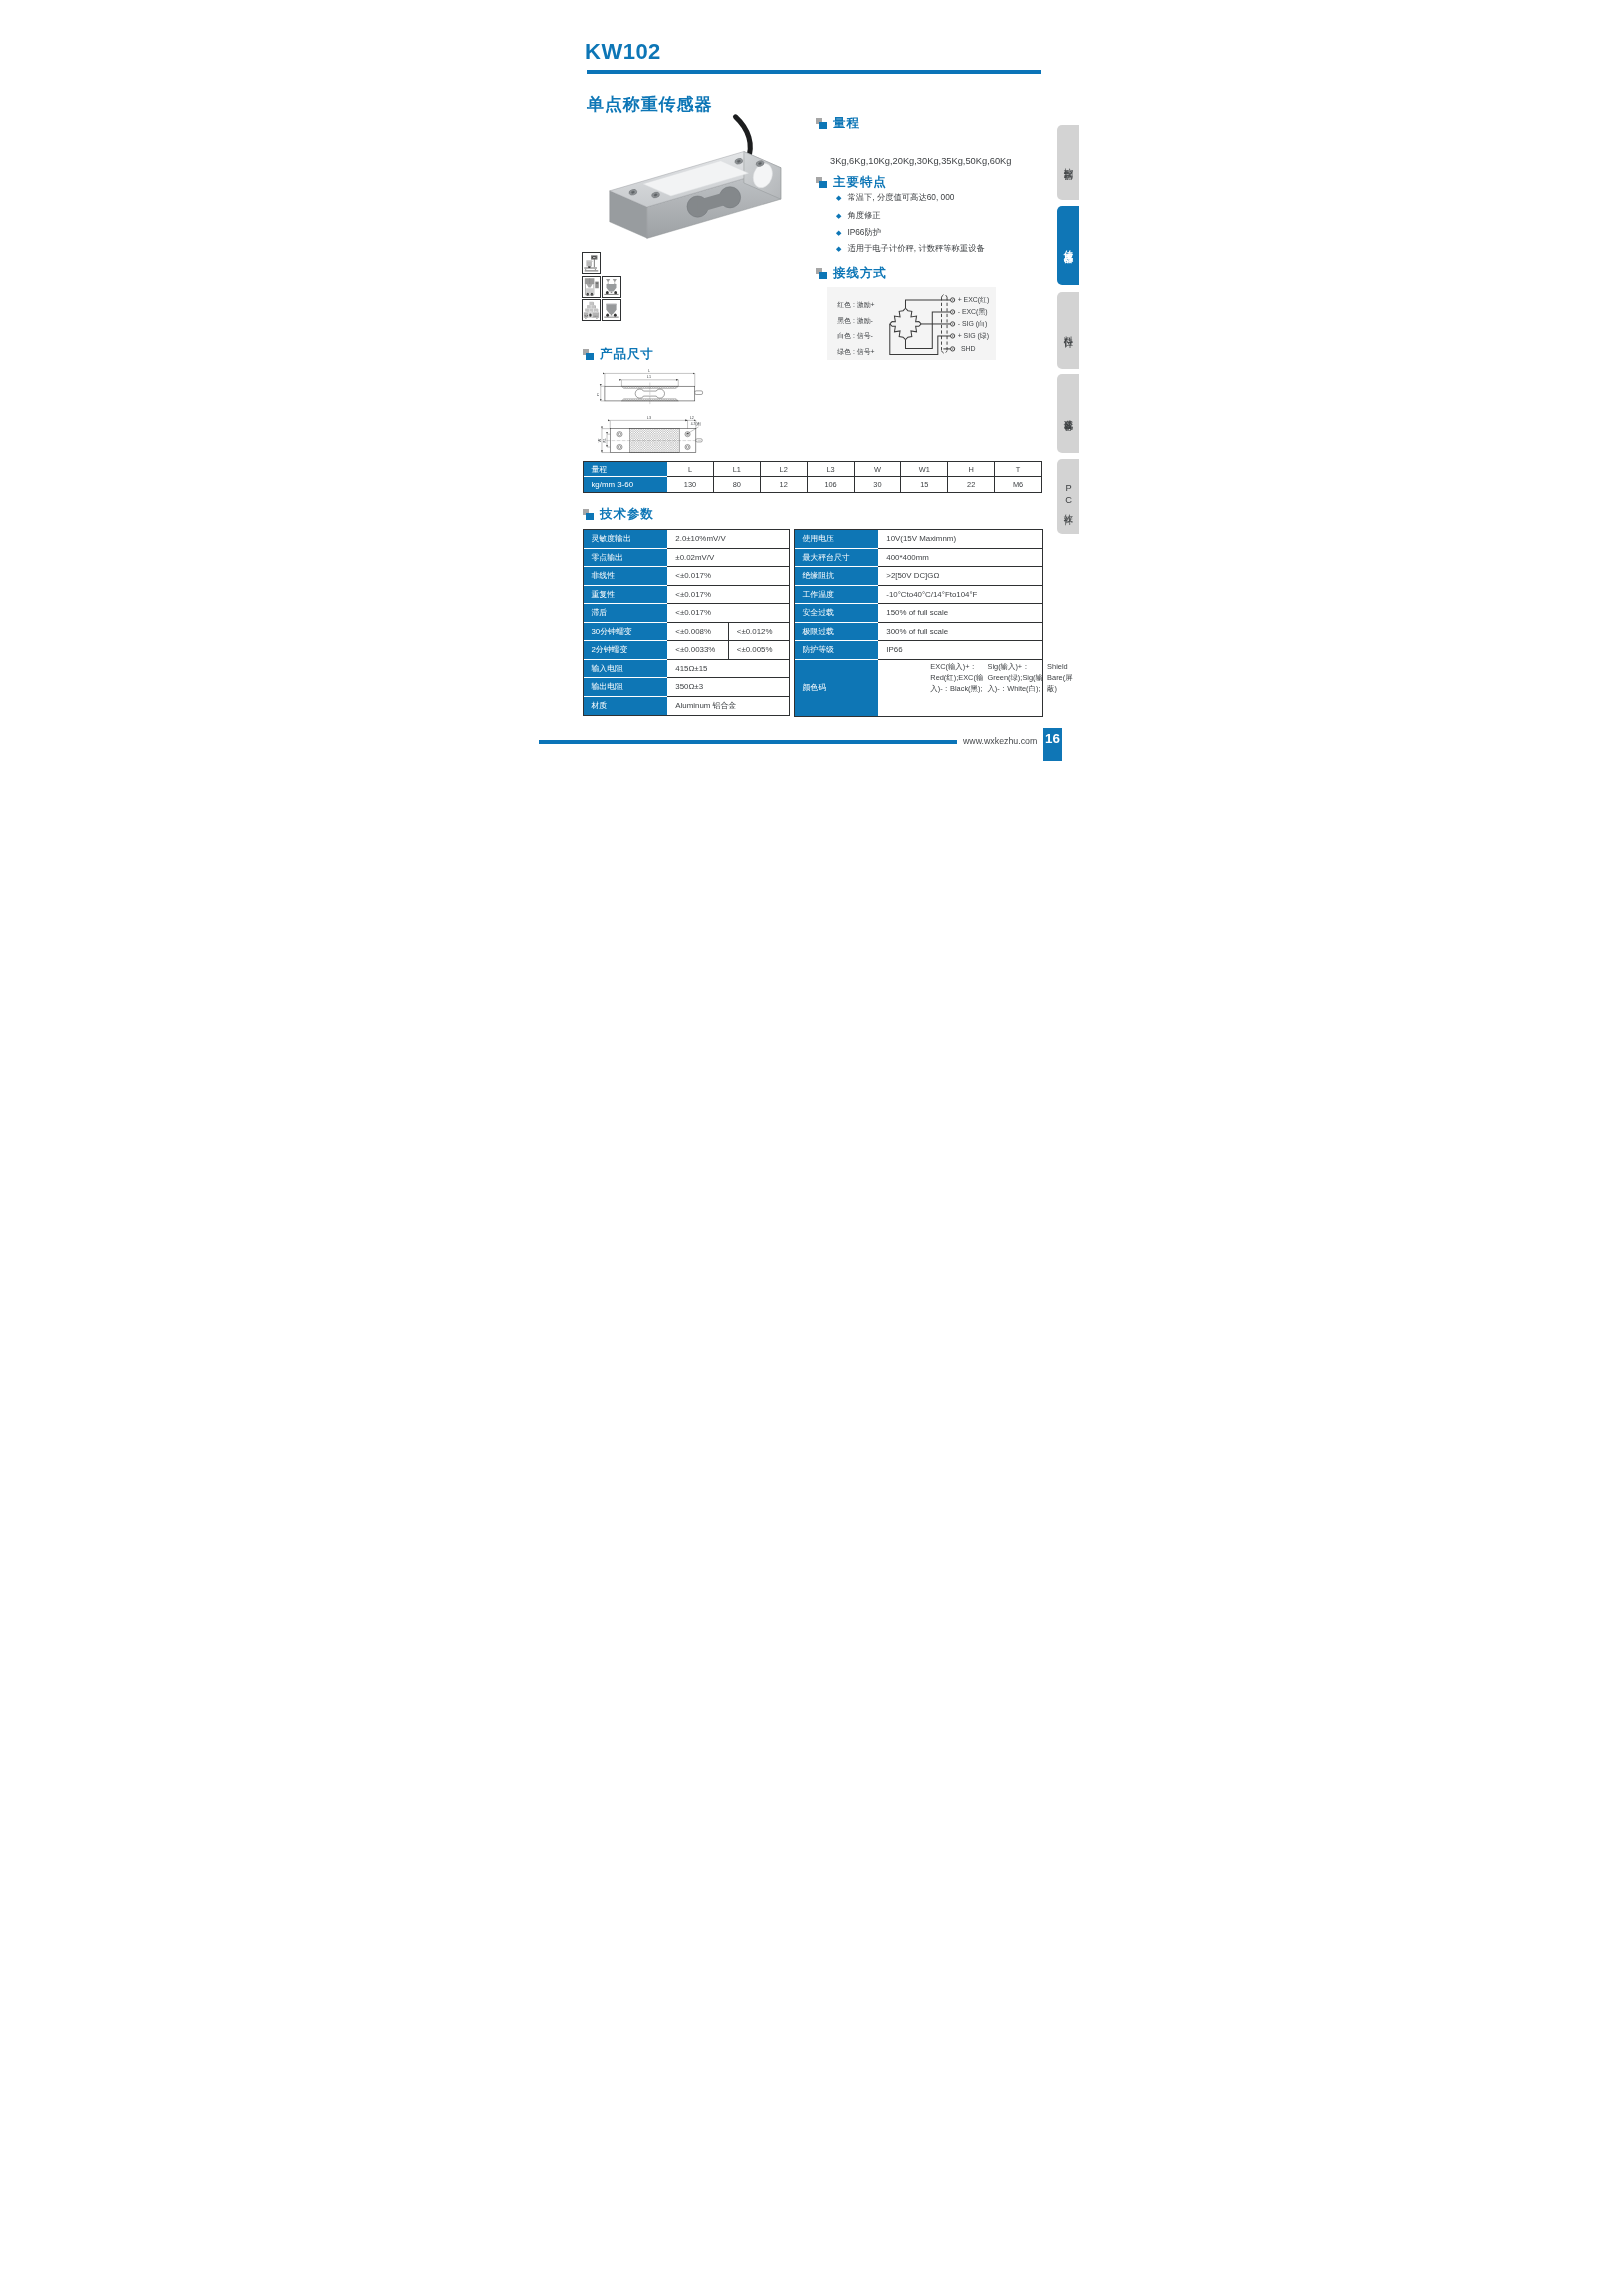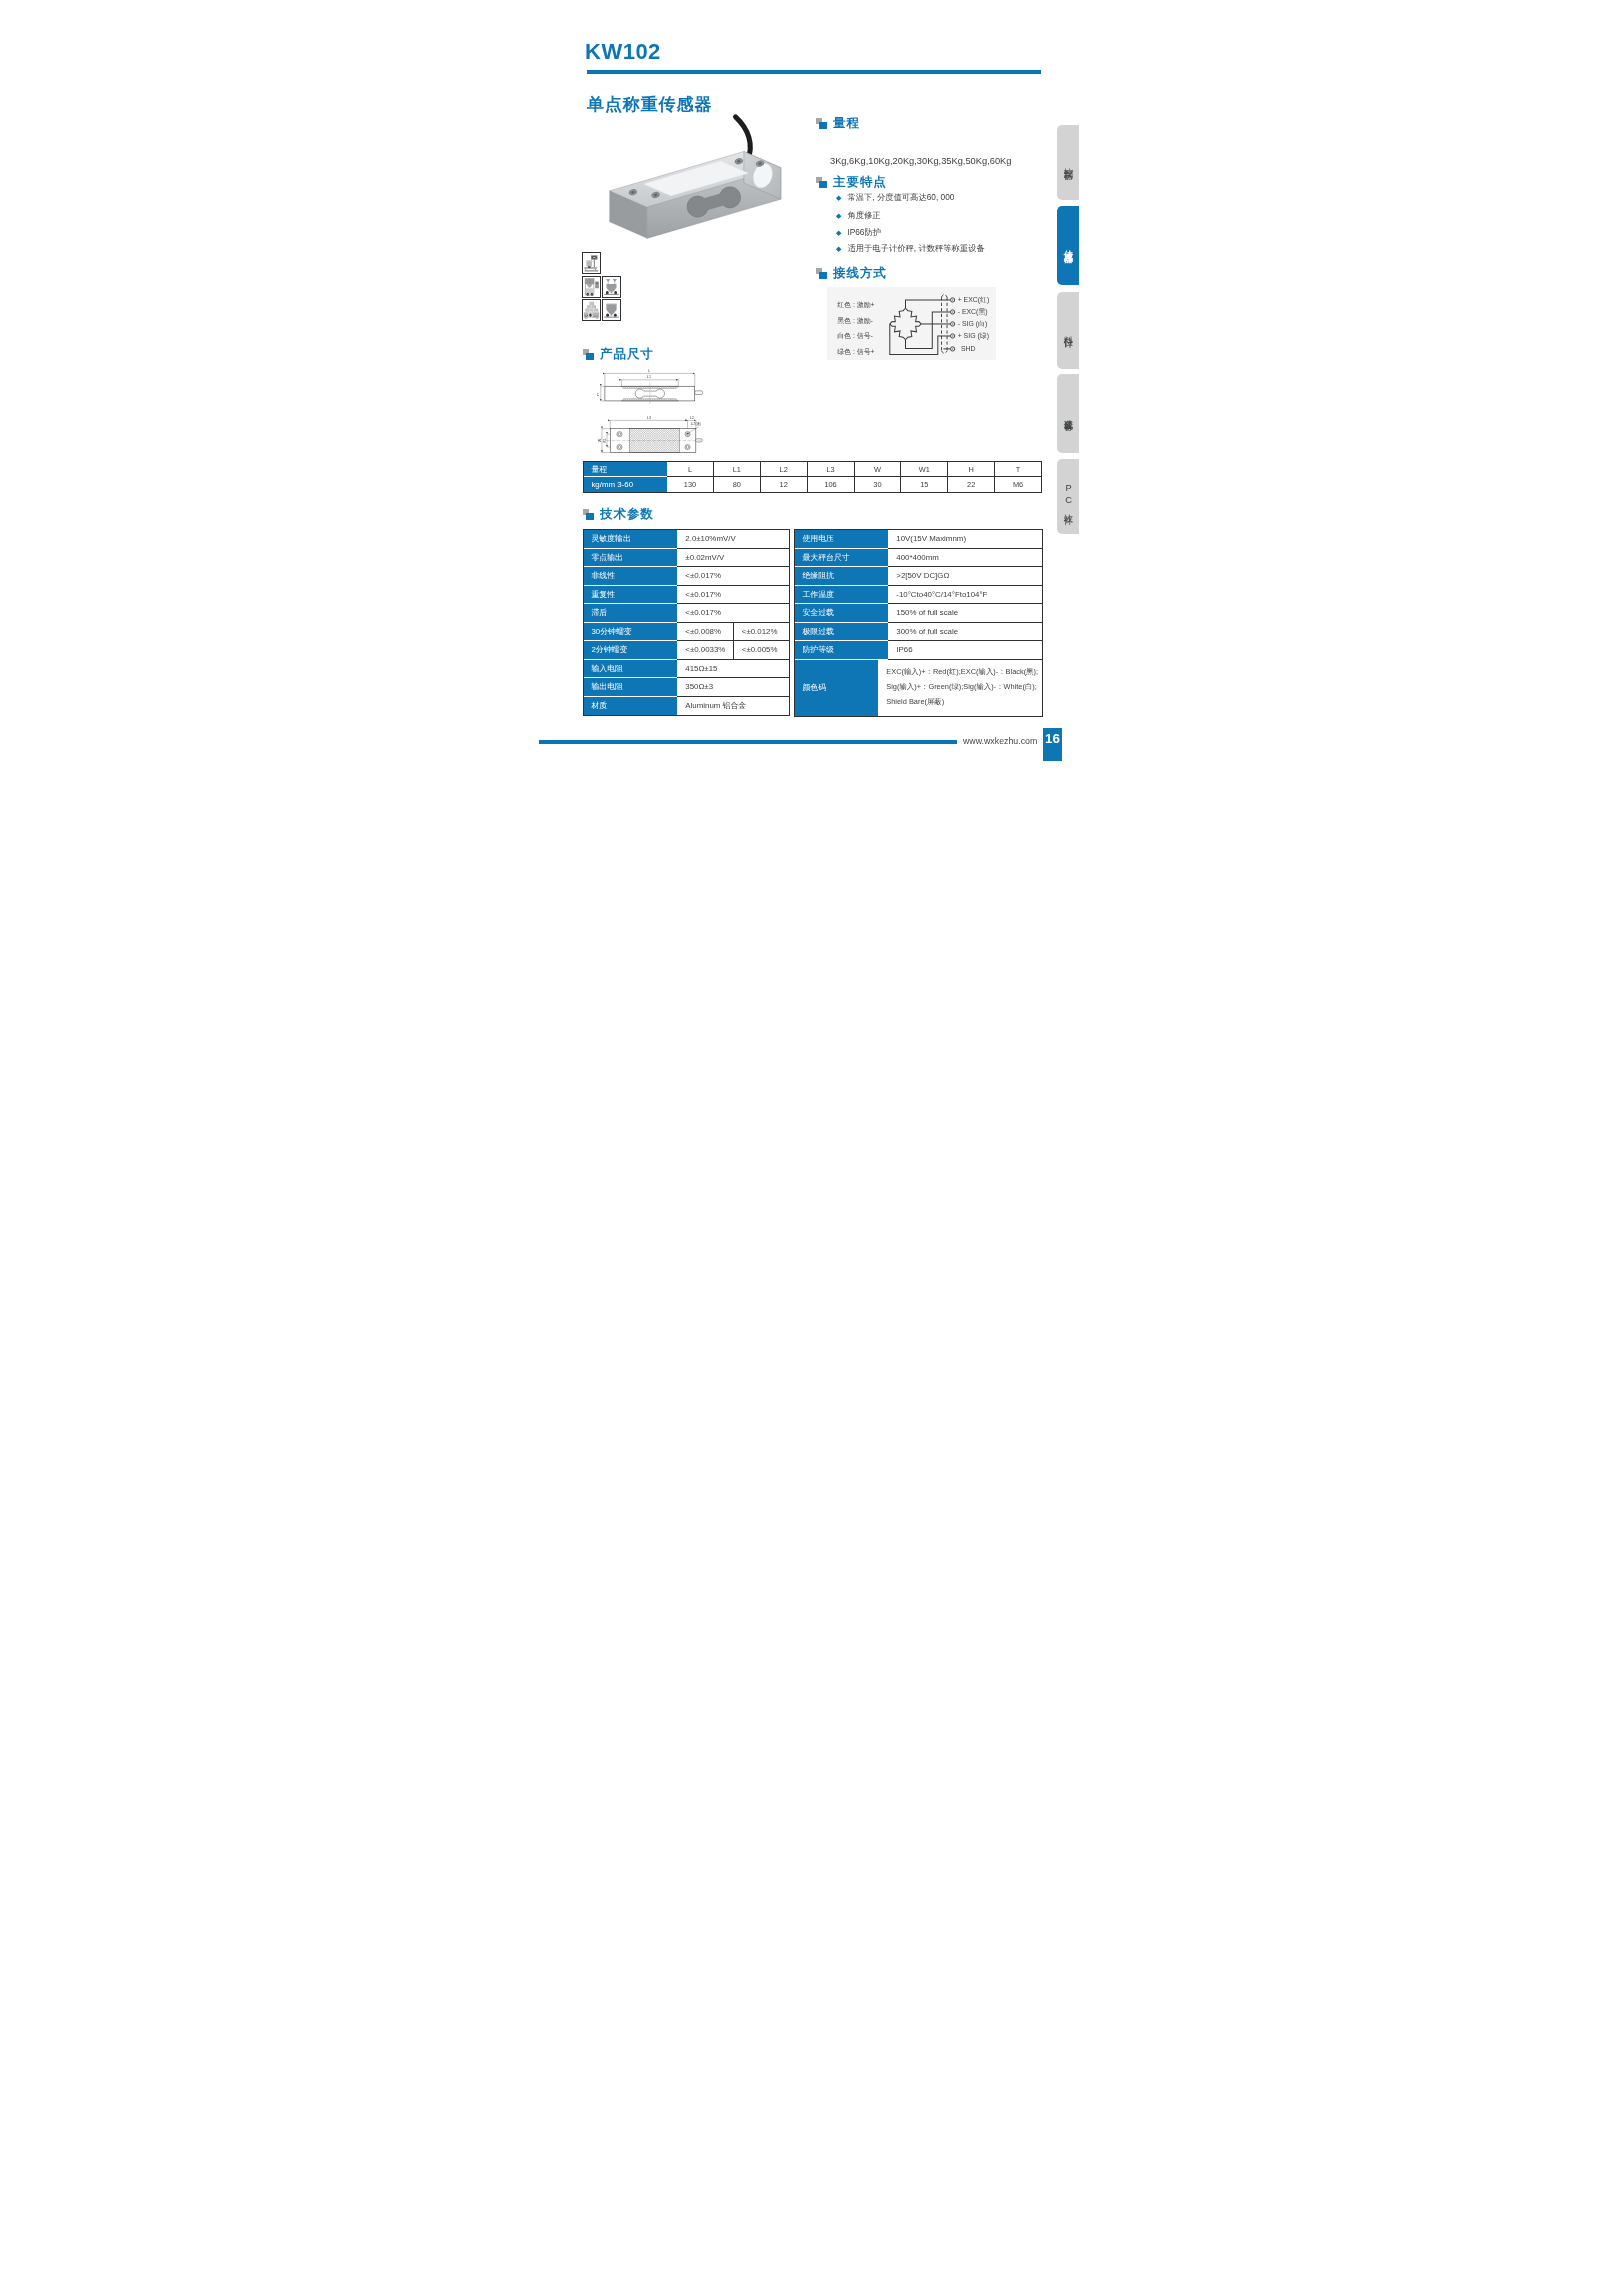--- a/index.html
+++ b/index.html
@@ -46,29 +46,29 @@
   .drow .c0{width:83px;background:#0e76b5;color:#fff;font-size:7.9px;display:flex;align-items:center;padding-left:7.4px;box-sizing:border-box;border-bottom:1.4px solid #ffffff;flex:0 0 auto;}
   .drow .c{flex:1;display:flex;align-items:center;justify-content:center;font-size:7.4px;color:#3e4144;border-bottom:1.4px solid #2f3133;box-sizing:border-box;}
   .drow .c + .c{border-left:0.9px solid #2f3133;}
   .drow.d2 .c0,.drow.d2 .c{border-bottom:none;}
 
   
   .pair{position:absolute;border:0.9px solid #2f3133;border-top-width:1.9px;border-bottom-width:1.9px;background:#fff;box-sizing:border-box;}
   #pair-left{left:44px;top:529px;width:207px;}
   #pair-right{left:255px;top:529px;width:249px;}
   .prow{display:flex;height:18.5px;box-sizing:border-box;}
-  .prow .lbl{width:93px;background:#0e76b5;color:#fff;font-size:7.9px;display:flex;align-items:center;padding-left:7.4px;box-sizing:border-box;border-bottom:1.4px solid #ffffff;flex:0 0 auto;}
+  .prow .lbl{width:83px;background:#0e76b5;color:#fff;font-size:7.9px;display:flex;align-items:center;padding-left:7.4px;box-sizing:border-box;border-bottom:1.4px solid #ffffff;flex:0 0 auto;}
   .prow .val{flex:1;display:flex;align-items:center;padding-left:8.3px;font-size:7.9px;color:#3e4144;border-bottom:1.4px solid #2f3133;box-sizing:border-box;}
   .prow .val.split{padding-left:0;}
   .prow .val.split span{flex:1;display:flex;align-items:center;padding-left:8.3px;height:100%;box-sizing:border-box;}
   .prow .val.split span + span{border-left:0.9px solid #2f3133;}
   .prow.last .lbl,.prow.last .val{border-bottom:none;}
   .merged{display:flex;height:56px;box-sizing:border-box;}
   .merged .lbl{width:83px;background:#0e76b5;color:#fff;font-size:7.9px;display:flex;align-items:center;padding-left:7.4px;box-sizing:border-box;flex:0 0 auto;}
-  .merged .val{flex:1;display:flex;flex-direction:column;justify-content:center;gap:4.2px;padding:2.8px 0 2.8px 8.3px;font-size:7.4px;color:#3e4144;line-height:1.45;}
+  .merged .val{flex:1;display:flex;flex-direction:row;justify-content:center;gap:4.2px;padding:2.8px 0 2.8px 8.3px;font-size:7.4px;color:#3e4144;line-height:1.45;margin-left:44px;}
 
   
   .tab{position:absolute;right:0;width:22px;background:#d3d3d3;border-radius:5.1px 0 0 5.1px;display:flex;align-items:center;justify-content:center;writing-mode:vertical-rl;text-orientation:upright;font-size:9.3px;letter-spacing:1.9px;color:#3b3e40;cursor:pointer;}
   .tab.active{background:#0f76b6;color:#ffffff;font-weight:700;}
   #tab1{top:125px;height:75px;}
   #tab2{top:206px;height:79px;}
   #tab3{top:292px;height:77px;}
   #tab4{top:374px;height:79px;letter-spacing:0.9px;}
   #tab5{top:459px;height:75px;}
 

